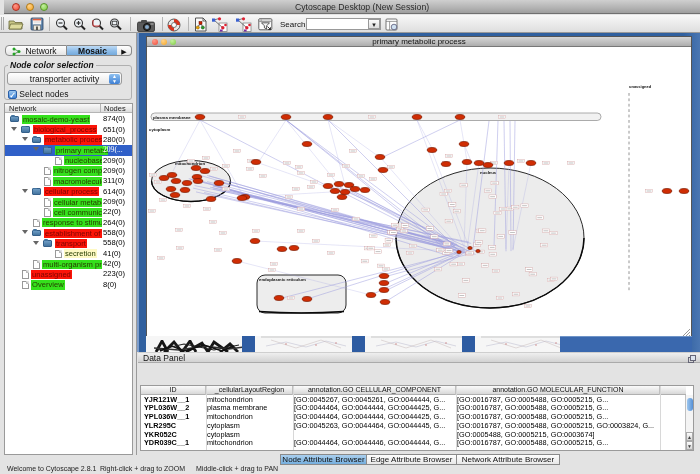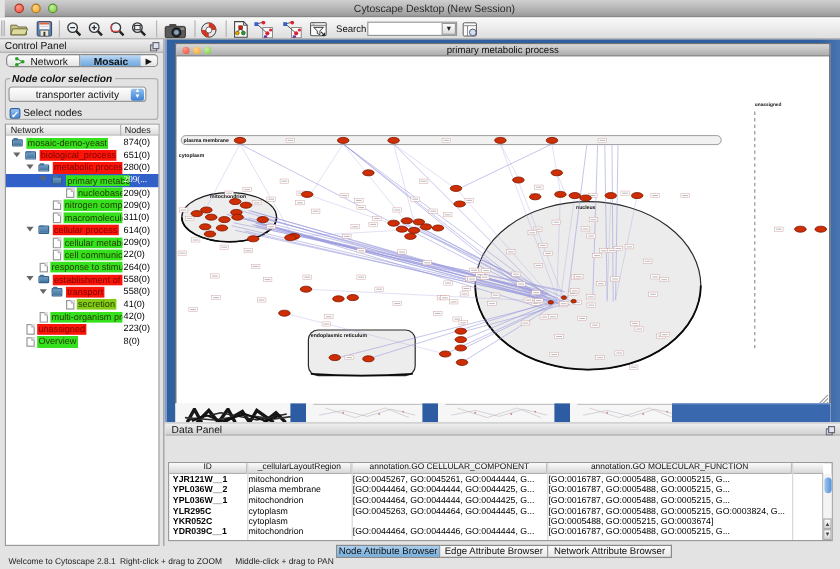--- a/index.html
+++ b/index.html
@@ -590,24 +590,20 @@
         <circle cx="55" cy="9" r="0.8" fill="#c88"></circle>
         <circle cx="75" cy="7" r="0.8" fill="#c88"></circle>
       </svg>
       <div style="position:absolute;left:96px;top:0;width:13px;height:16px;background:#2e5ca2;"></div>
       <div style="position:absolute;left:206px;top:0;width:13px;height:16px;background:#2e5ca2;"></div>
       <div style="position:absolute;left:316px;top:0;width:13px;height:16px;background:#2e5ca2;"></div>
       <div style="position:absolute;left:414px;top:0;width:132px;height:16px;background:#3a68ae;border-top:1px solid #6f94c8;"></div>
     </div>
   </div>
 <div id="cp" class="abs">
-    <div id="cp-title">Control Panel<svg style="position:absolute;right:3px;top:2px" width="8" height="8" viewBox="0 0 8 8">
-        <rect x="0.5" y="2.5" width="5" height="5" fill="none" stroke="#667" stroke-width="1"></rect>
-        <rect x="2.5" y="0.5" width="5" height="5" fill="#dde4ee" stroke="#667" stroke-width="1"></rect>
-      </svg></div>
     <div class="tab" style="left:5px;width:62px;border-radius:4px 0 0 4px;">
 <svg style="position:absolute;left:6px;top:1px" width="9" height="9" viewBox="0 0 9 9">
         <circle cx="2" cy="2" r="1.5" fill="#2a2"></circle>
         <circle cx="2" cy="7" r="1.5" fill="#2a2"></circle>
         <circle cx="7" cy="4.5" r="1.5" fill="#2a2"></circle>
         <path d="M2 2 L7 4.5 L2 7" stroke="#383" stroke-width="0.8" fill="none"></path>
       </svg>
 <span style="margin-left:10px;">Network</span></div>
     <div class="tab" id="tab-mosaic" style="left:67px;width:52px;border-left:0;">Mosaic</div>
     <div class="tab" style="left:117px;width:15px;border-left:0;border-radius:0 4px 4px 0;font-size:7px;">▶</div>
@@ -688,21 +684,21 @@
         <span class="num" style="color:#000;">558(0)</span>
       </div>
       <div class="trow" style="top:134.40px;">
         <span class="arr" style="left:28px;"></span>
         <span class="fold" style="left:38px;"></span>
         <span class="lbl" style="position:absolute;left:50px;max-width:47px;overflow:hidden;display:inline-block;background:#fb1408;color:#7c0500;">transport</span>
         <span class="num" style="color:#000;">558(0)</span>
       </div>
       <div class="trow" style="top:144.75px;">
         <span class="file" style="left:50px;"></span>
-        <span class="lbl" style="position:absolute;left:59px;max-width:38px;overflow:hidden;display:inline-block;background:#84cc16;color:#273d00;">secretion</span>
+        <span class="lbl" style="position:absolute;left:59px;max-width:38px;overflow:hidden;display:inline-block;background:#fef9c3;color:#273d00;">secretion</span>
         <span class="num" style="color:#000;">41(0)</span>
       </div>
       <div class="trow" style="top:155.10px;">
         <span class="file" style="left:28px;"></span>
         <span class="lbl" style="position:absolute;left:37px;max-width:60px;overflow:hidden;display:inline-block;background:#35e01c;color:#273d00;">multi-organism pro</span>
         <span class="num" style="color:#000;">42(0)</span>
       </div>
       <div class="trow" style="top:165.45px;">
         <span class="file" style="left:17px;"></span>
         <span class="lbl" style="position:absolute;left:26px;max-width:71px;overflow:hidden;display:inline-block;background:#fb1408;color:#7c0500;">unassigned</span>

